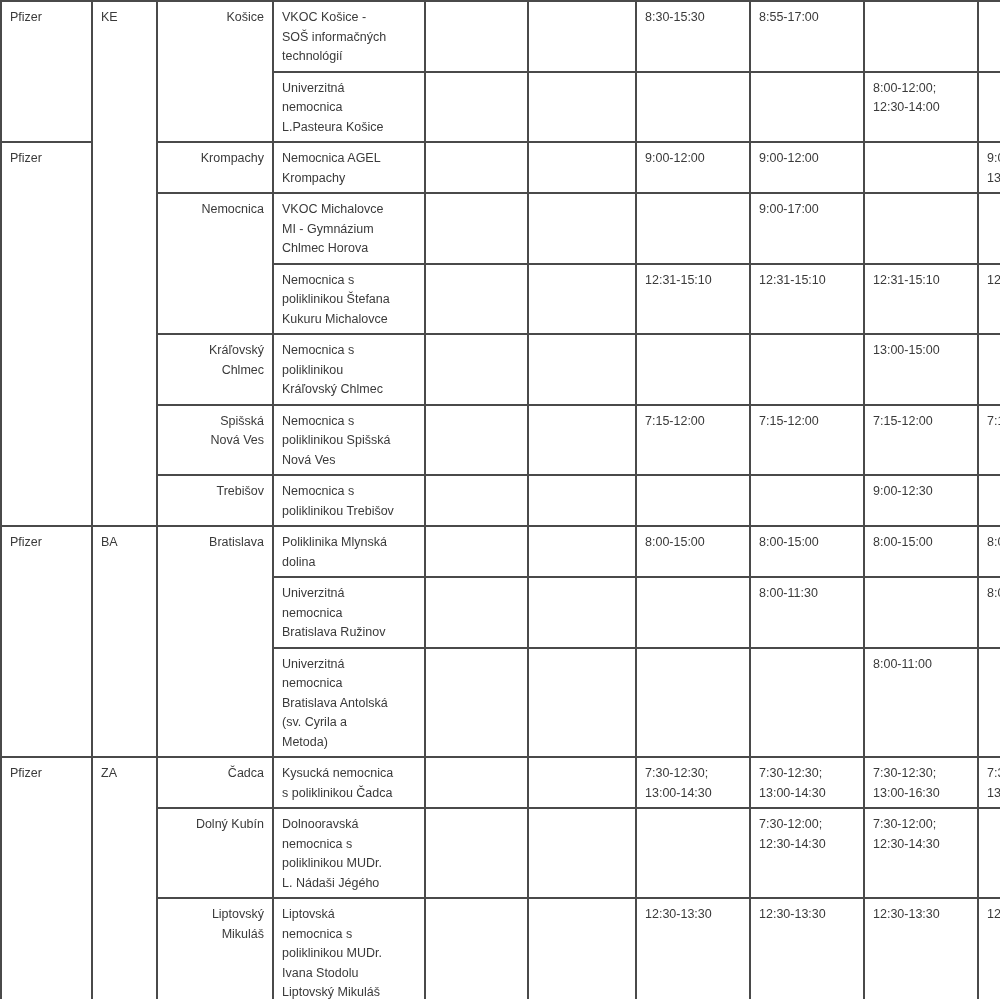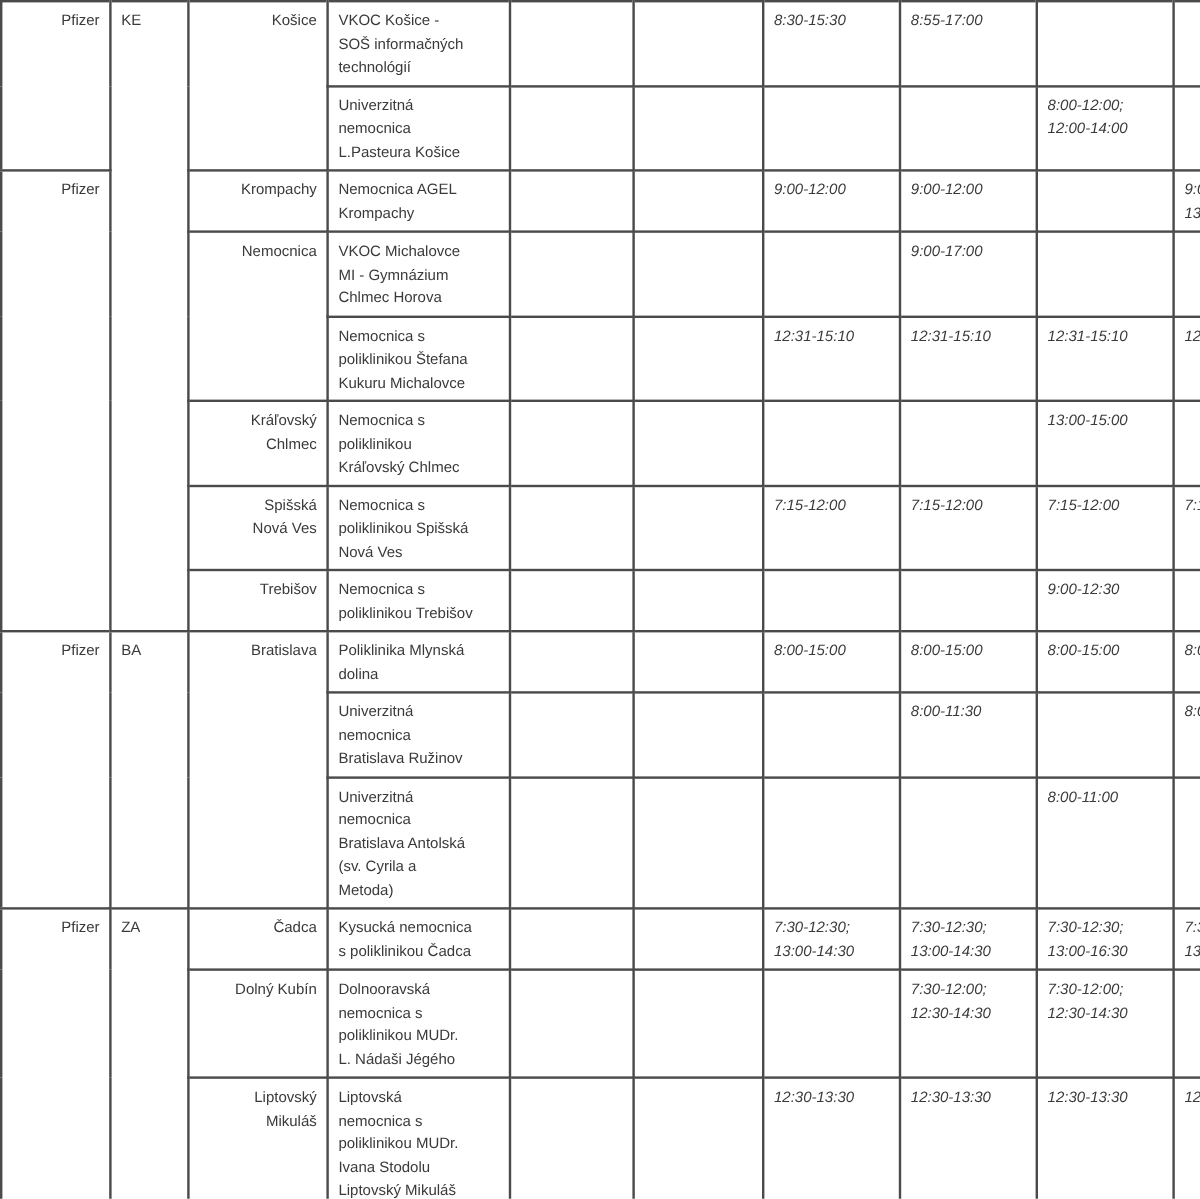--- a/index.html
+++ b/index.html
@@ -28,27 +28,27 @@
     vertical-align: top;
     padding: 6px 8px 4px 8px;
     font-size: 12.5px;
     line-height: 1.56;
     color: #3a3a3a;
     word-wrap: break-word;
     overflow-wrap: break-word;
     white-space: pre-line;
     background: #ffffff;
   }
-  td.vendor-cell      { width: 73px; text-align: right;  }
+  td.vendor-cell      { width: 73px;  }
   td.region-cell      { width: 47px;  }
   td.district-cell    { width: 98px; text-align: right;  }
   td.facility-cell    { width: 134px; }
   td.blank-a-cell     { width: 85px;  }
   td.blank-b-cell     { width: 90px;  }
-  td.day-cell         { width: 96px; font-style: italic;  }
+  td.day-cell         { width: 96px;  }
   .vendor-cell { padding-top: 18px; }
 </style>
 </head>
 <body>
 
 <table id="sched-table">
   <tbody>
       <tr>
         <td class="vendor-cell" rowspan="2">Pfizer</td>
         <td class="region-cell" rowspan="8">KE</td>
@@ -65,21 +65,21 @@
       </tr>
       <tr>
         <td class="facility-cell">Univerzitná
 nemocnica
 L.Pasteura Košice</td>
         <td class="blank-a-cell"></td>
         <td class="blank-b-cell"></td>
         <td class="day-cell"></td>
         <td class="day-cell"></td>
         <td class="day-cell">8:00-12:00;
-12:00-14:00</td>
+12:30-14:00</td>
         <td class="day-cell"></td>
       </tr>
       <tr>
         <td class="vendor-cell" rowspan="6">Pfizer</td>
         <td class="district-cell">Krompachy</td>
         <td class="facility-cell">Nemocnica AGEL
 Krompachy</td>
         <td class="blank-a-cell"></td>
         <td class="blank-b-cell"></td>
         <td class="day-cell">9:00-12:00</td>

